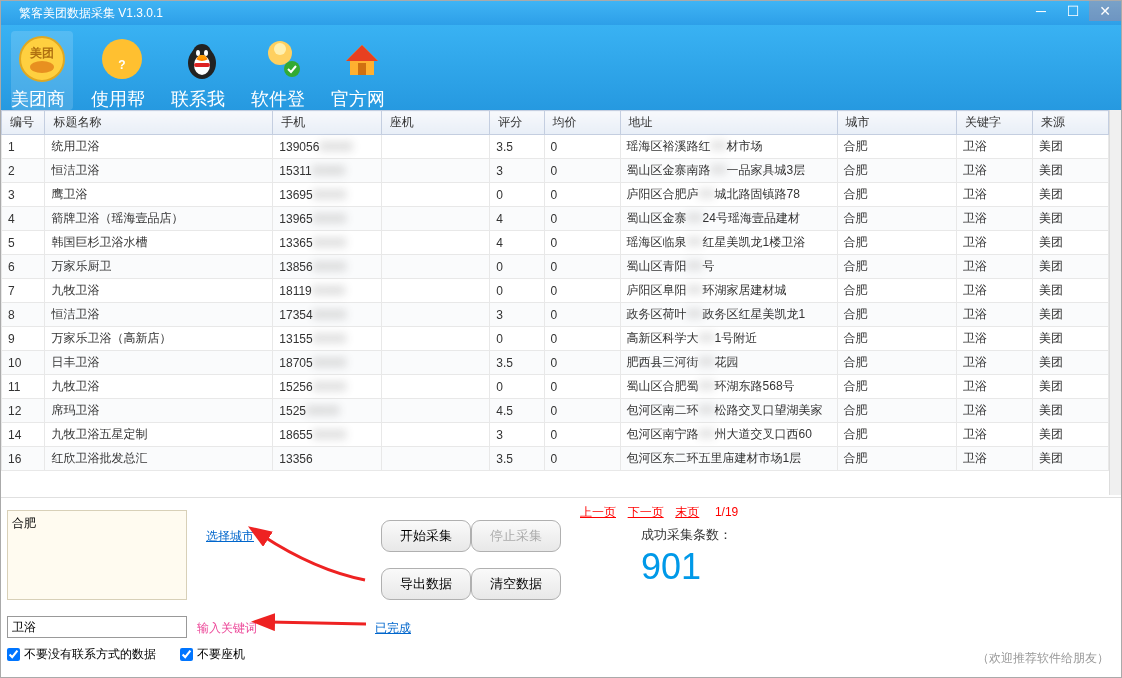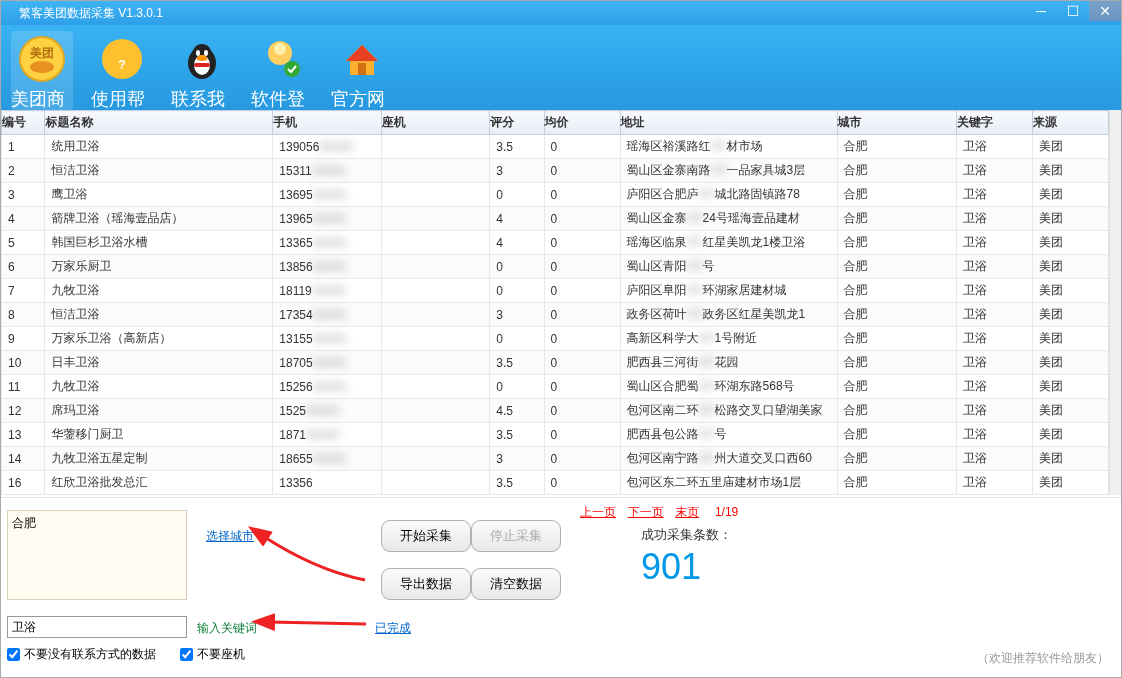--- a/index.html
+++ b/index.html
@@ -14,21 +14,21 @@
     .toolbar { height: 85px; background: linear-gradient(#39b2f3, #2699e0); display: flex; gap: 18px; padding: 6px 10px 0 10px; }
     .tool-item { display: flex; flex-direction: column; align-items: center; color: #fff; cursor: pointer; width: 62px; padding-top: 4px; }
     .tool-item.active { background: rgba(255,255,255,0.15); border-radius: 4px; }
     .tool-icon { width: 48px; height: 48px; display: flex; align-items: center; justify-content: center; margin-bottom: 4px; }
     .tool-label { font-size: 18px; }
     
     .table-area { height: 385px; overflow: hidden; position: relative; }
     .table-scroll { position: absolute; right: 0; top: 0; width: 12px; height: 100%; background: #f0f0f0; border-left: 1px solid #ddd; }
     
     table { width: 1108px; border-collapse: collapse; }
-    thead th { background: linear-gradient(#f7f9fc, #e8eef7); border: 1px solid #c4cee0; text-align: left; padding: 3px 0; font-weight: bold; color: #333; height: 22px; }
+    thead th { background: linear-gradient(#f7f9fc, #e8eef7); border: 1px solid #c4cee0; text-align: left; padding: 3px 8px; font-weight: normal; color: #333; height: 22px; }
     tbody td { border: 1px solid #e8e8e8; padding: 3px 6px; height: 21px; color: #333; }
     tbody tr:nth-child(even) { background: #fafbfc; }
     
     .col-id { width: 40px; }
     .col-title { width: 210px; }
     .col-phone { width: 100px; }
     .col-tel { width: 100px; }
     .col-rating { width: 50px; }
     .col-price { width: 70px; }
     .col-addr { width: 200px; }
@@ -52,21 +52,21 @@
     
     .btn { display: inline-block; padding: 6px 18px; background: linear-gradient(#fafafa, #e8e8e8); border: 1px solid #b0b0b0; border-radius: 9px; cursor: pointer; font-size: 13px; }
     .btn.disabled { color: #aaa; cursor: default; }
     
     .btn-start { position: absolute; top: 22px; left: 380px; }
     .btn-stop { position: absolute; top: 22px; left: 470px; }
     .btn-export { position: absolute; top: 70px; left: 380px; }
     .btn-clear { position: absolute; top: 70px; left: 470px; }
     
     .kw-input { position: absolute; top: 118px; left: 6px; width: 180px; height: 22px; border: 1px solid #999; padding: 0 4px; }
-    .kw-label { position: absolute; top: 122px; left: 196px; color: #15803d; }
+    .kw-label { position: absolute; top: 122px; left: 196px; color: #ec4899; }
     .status-done { position: absolute; top: 122px; left: 374px; color: #0066cc; text-decoration: underline; }
     
     .cb-row { position: absolute; top: 148px; left: 6px; display: flex; gap: 24px; align-items: center; }
     .cb-row label { display: flex; align-items: center; gap: 4px; cursor: pointer; }
     
     .recommend { position: absolute; bottom: 10px; right: 12px; color: #999; }
     
     .arrow { position: absolute; pointer-events: none; }
     .arrow svg { overflow: visible; }
   </style>
@@ -295,32 +295,20 @@
           <td>1525<span class="blur">00000</span></td>
           <td></td>
           <td>4.5</td>
           <td>0</td>
           <td>包河区南二环<span class="blur">XX</span>松路交叉口望湖美家</td>
           <td>合肥</td>
           <td>卫浴</td>
           <td>美团</td>
         </tr>
         <tr>
-          <td>13</td>
-          <td>华蓥移门厨卫</td>
-          <td>1871<span class="blur">00000</span></td>
-          <td></td>
-          <td>3.5</td>
-          <td>0</td>
-          <td>肥西县包公路<span class="blur">XX</span>号</td>
-          <td>合肥</td>
-          <td>卫浴</td>
-          <td>美团</td>
-        </tr>
-        <tr>
           <td>14</td>
           <td>九牧卫浴五星定制</td>
           <td>18655<span class="blur">00000</span></td>
           <td></td>
           <td>3</td>
           <td>0</td>
           <td>包河区南宁路<span class="blur">XX</span>州大道交叉口西60</td>
           <td>合肥</td>
           <td>卫浴</td>
           <td>美团</td>

